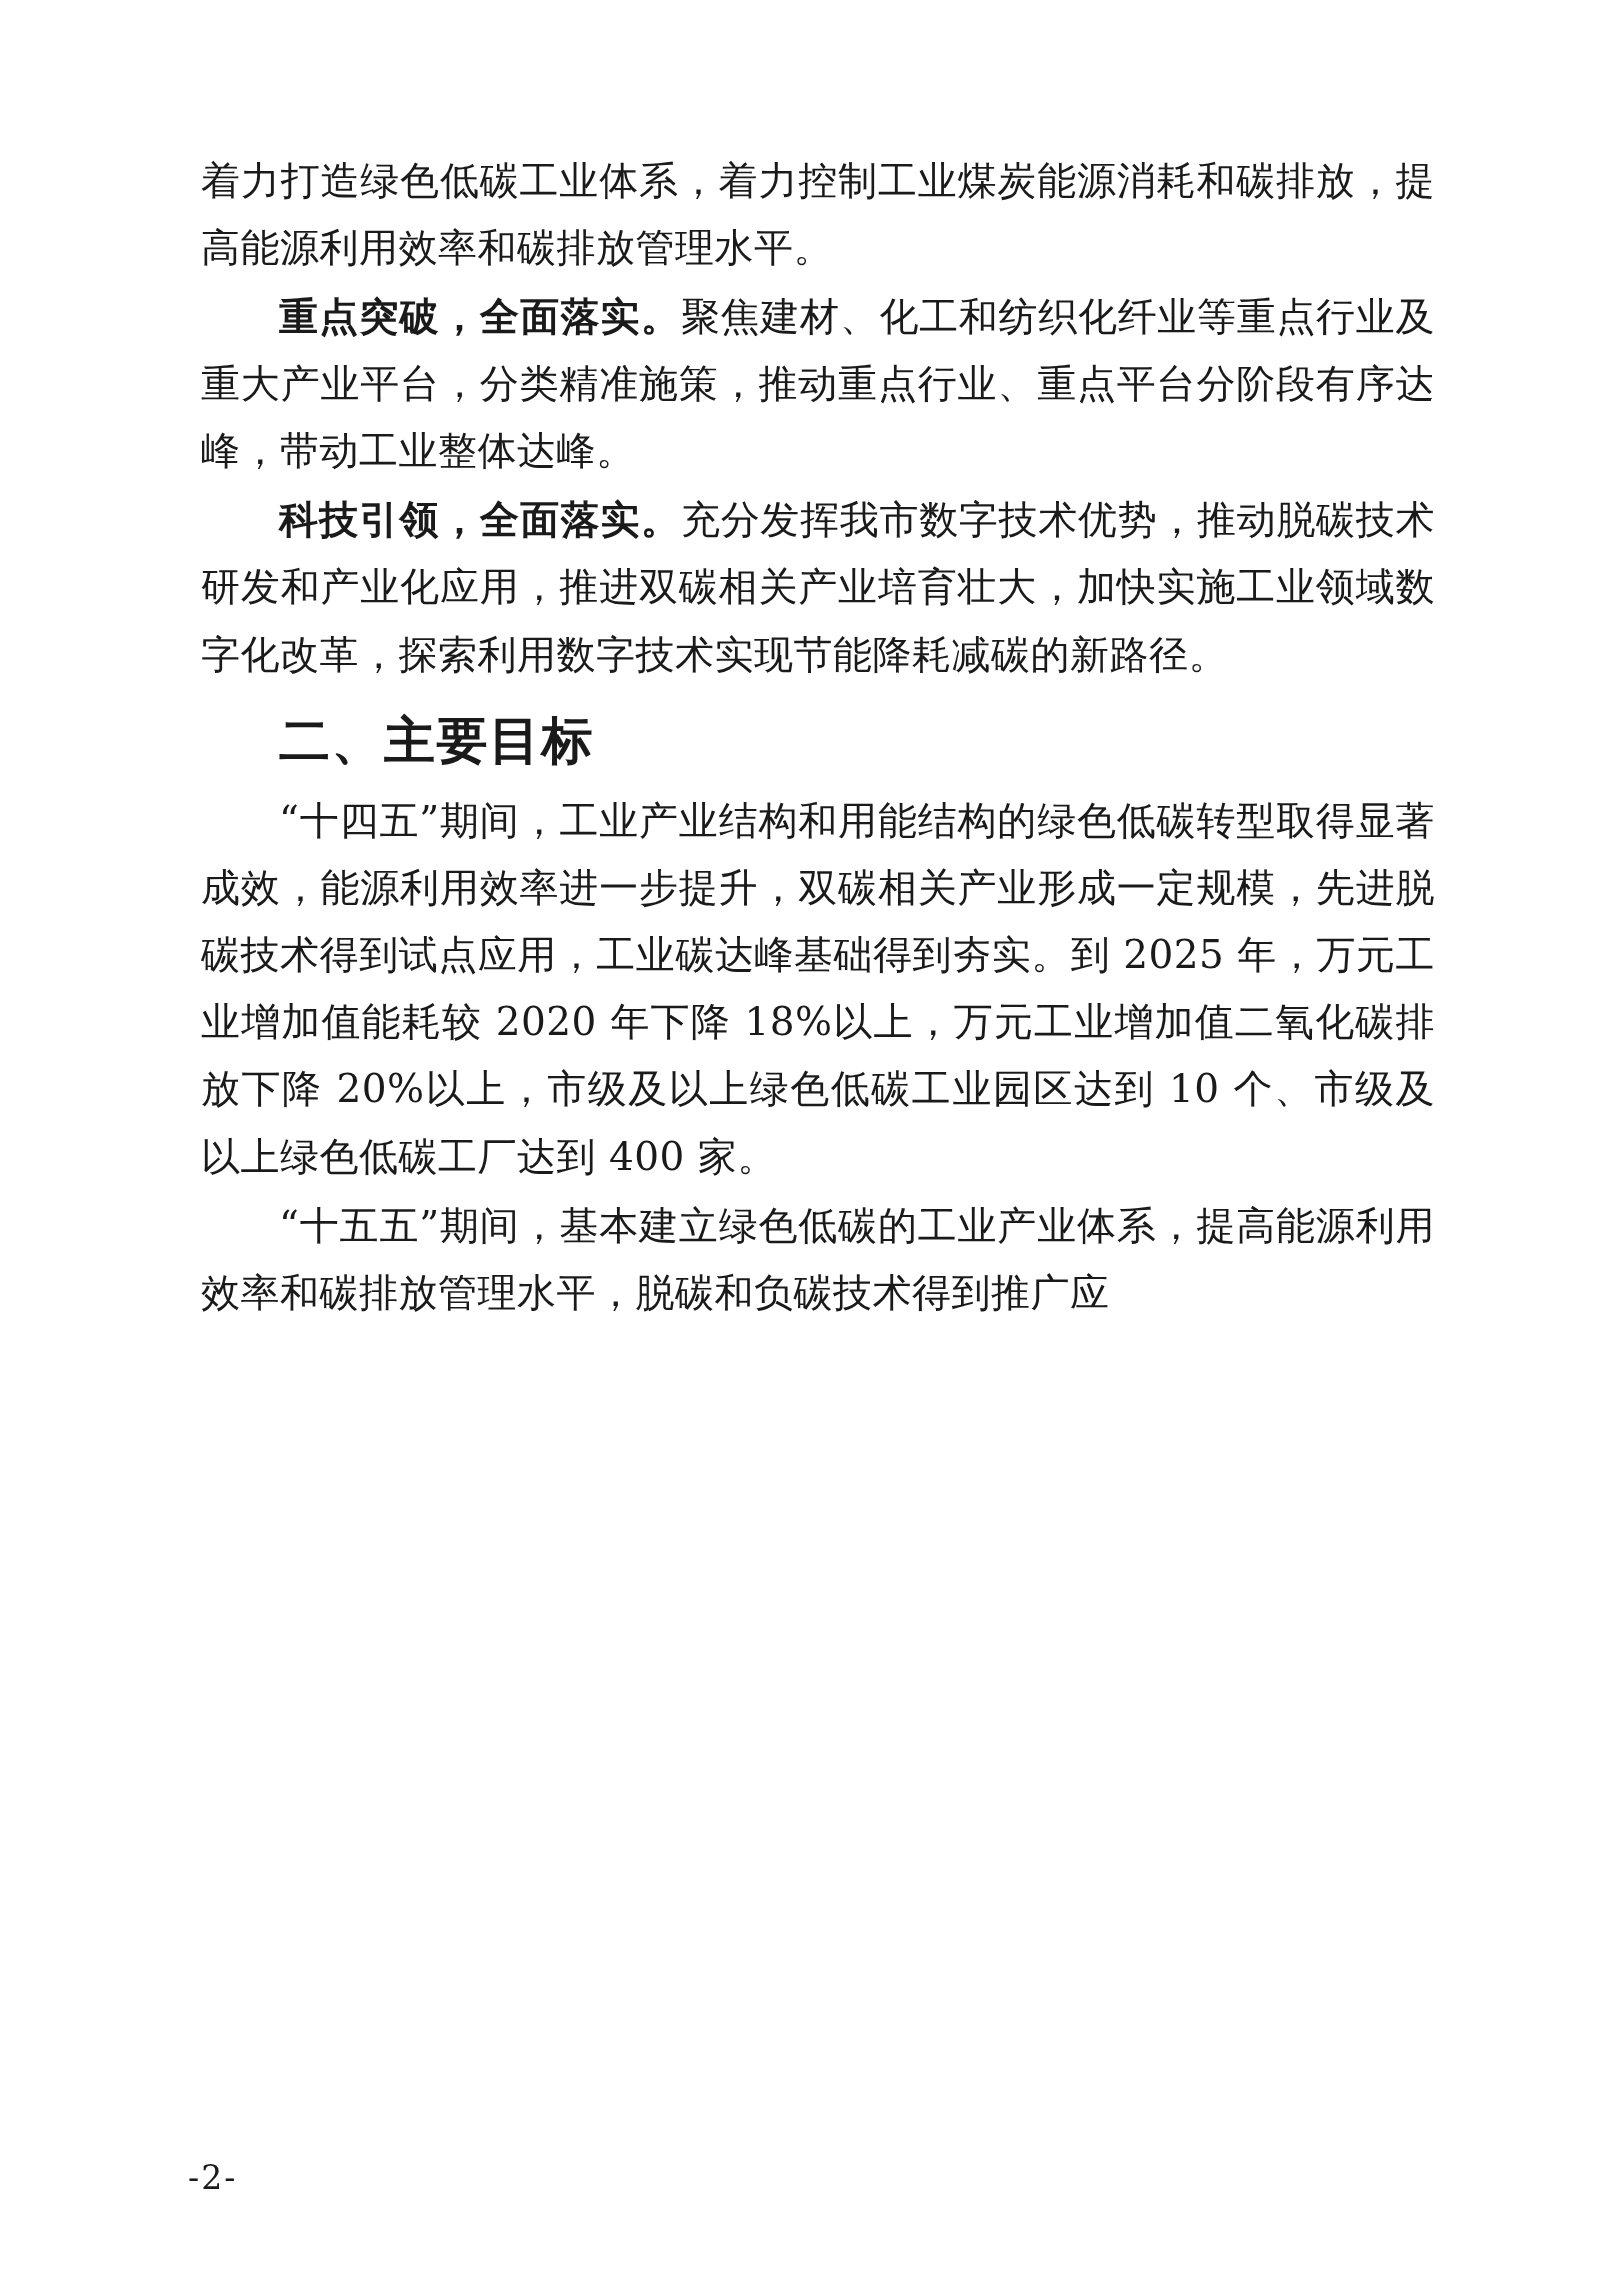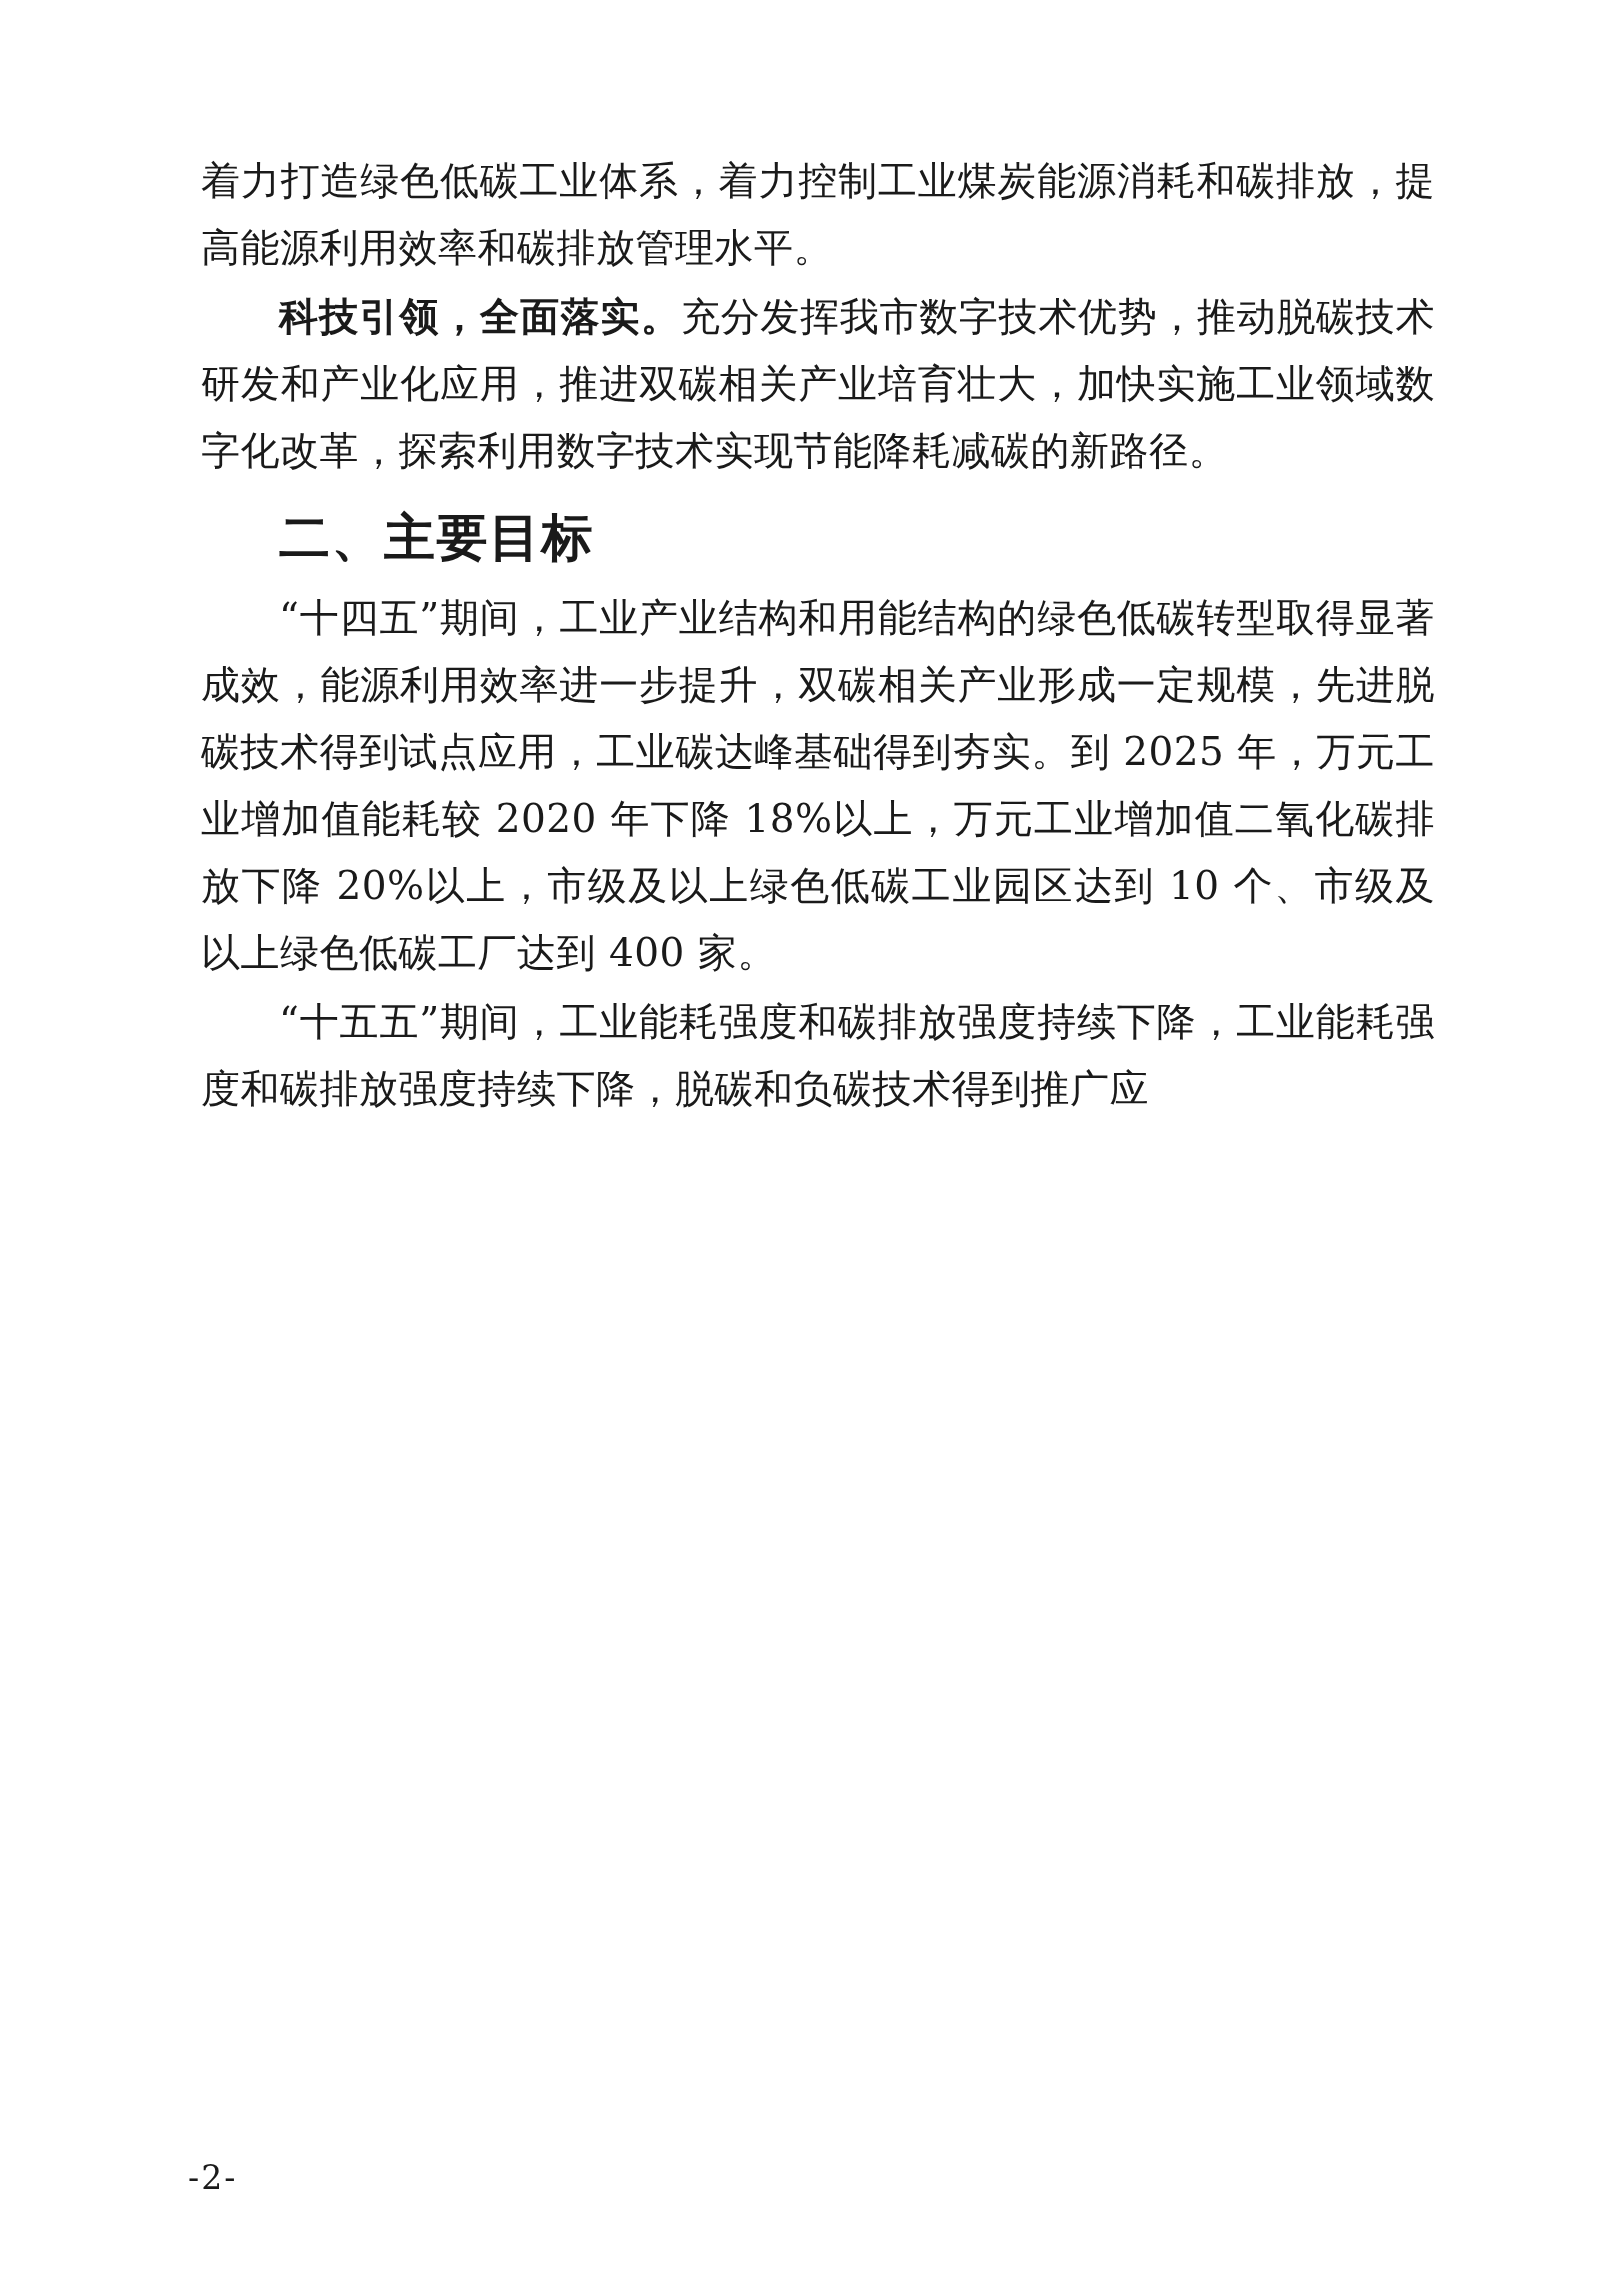--- a/index.html
+++ b/index.html
@@ -63,27 +63,28 @@
   }
 </style>
 </head>
 <body>
 
 <div class="page">
   <div class="doc-body">
 
     <p class="para no-indent">着力打造绿色低碳工业体系，着力控制工业煤炭能源消耗和碳排放，提高能源利用效率和碳排放管理水平。</p>
 
+    <p class="para"><span class="lead">重点突破，全面落实。</span><span>聚焦建材、化工和纺织化纤业等重点行业及重大产业平台，分类精准施策，推动重点行业、重点平台分阶段有序达峰，带动工业整体达峰。</span></p>
 
     <p class="para"><span class="lead">科技引领，全面落实。</span><span>充分发挥我市数字技术优势，推动脱碳技术研发和产业化应用，推进双碳相关产业培育壮大，加快实施工业领域数字化改革，探索利用数字技术实现节能降耗减碳的新路径。</span></p>
 
 
     <h2 class="heading">二、主要目标</h2>
 
     <p class="para">“十四五”期间，工业产业结构和用能结构的绿色低碳转型取得显著成效，能源利用效率进一步提升，双碳相关产业形成一定规模，先进脱碳技术得到试点应用，工业碳达峰基础得到夯实。到 2025 年，万元工业增加值能耗较 2020 年下降 18%以上，万元工业增加值二氧化碳排放下降 20%以上，市级及以上绿色低碳工业园区达到 10 个、市级及以上绿色低碳工厂达到 400 家。</p>
 
-    <p class="para">“十五五”期间，工业能耗强度和碳排放强度持续下降，工业能耗强度和碳排放强度持续下降，脱碳和负碳技术得到推广应</p>
+    <p class="para">“十五五”期间，基本建立绿色低碳的工业产业体系，提高能源利用效率和碳排放管理水平，脱碳和负碳技术得到推广应</p>
 
   </div>
 </div>
 
 <div class="page-number">-2-</div>
 
 
 </body></html>

